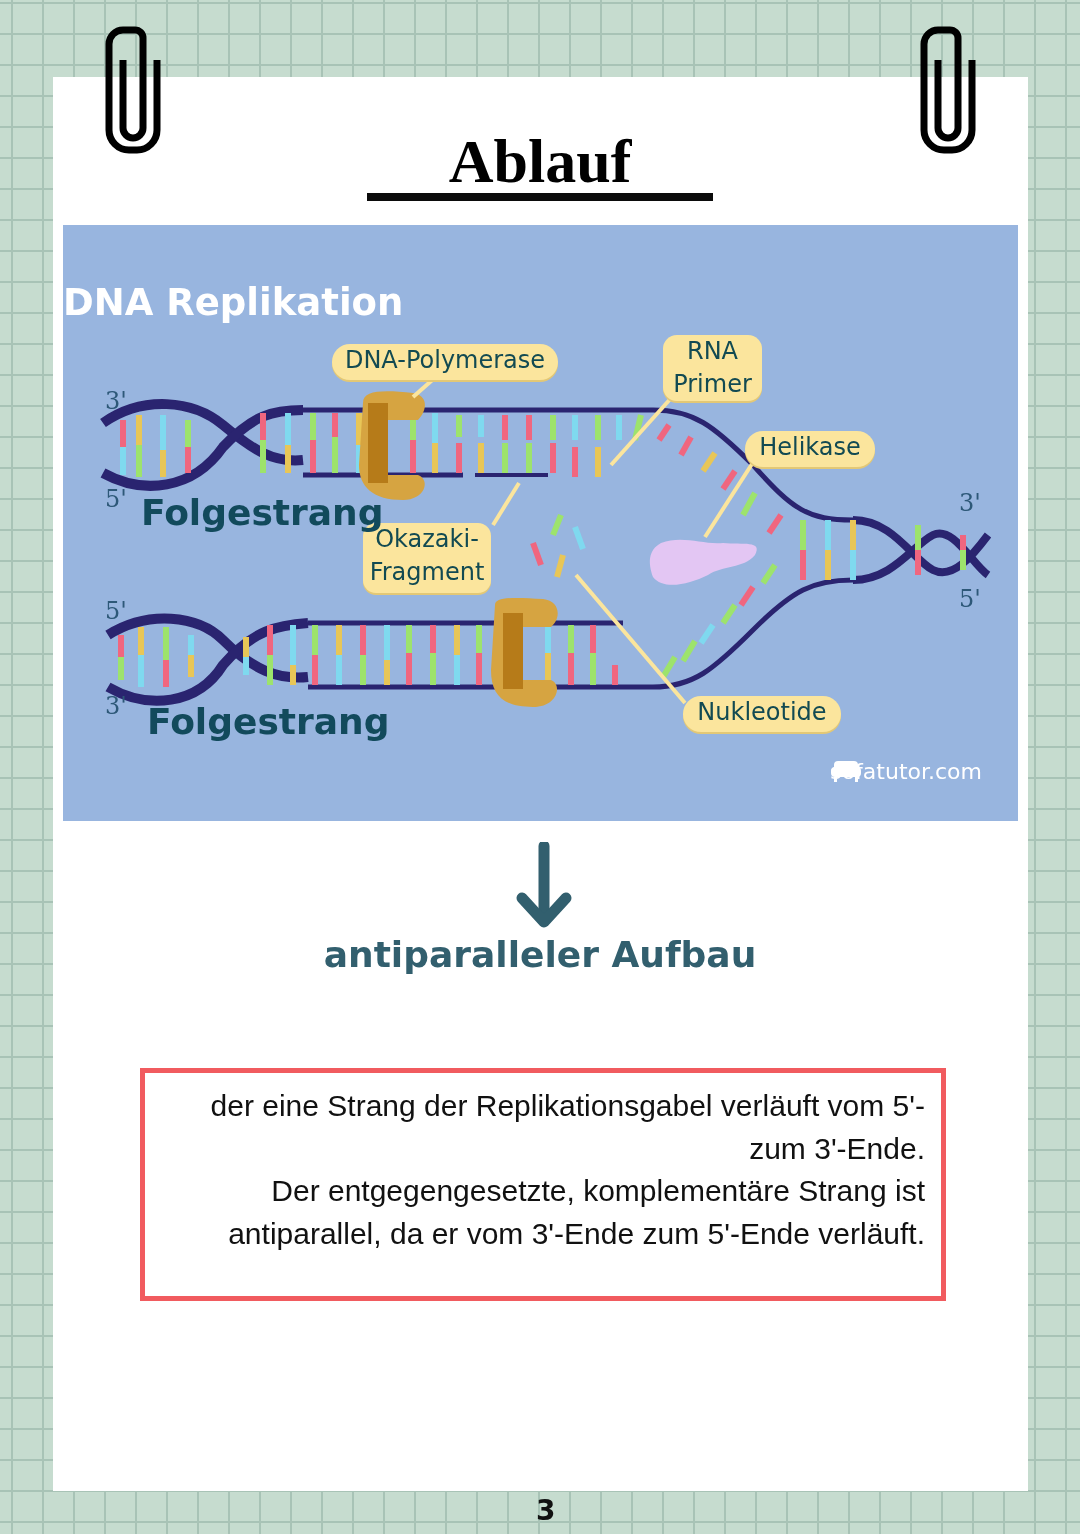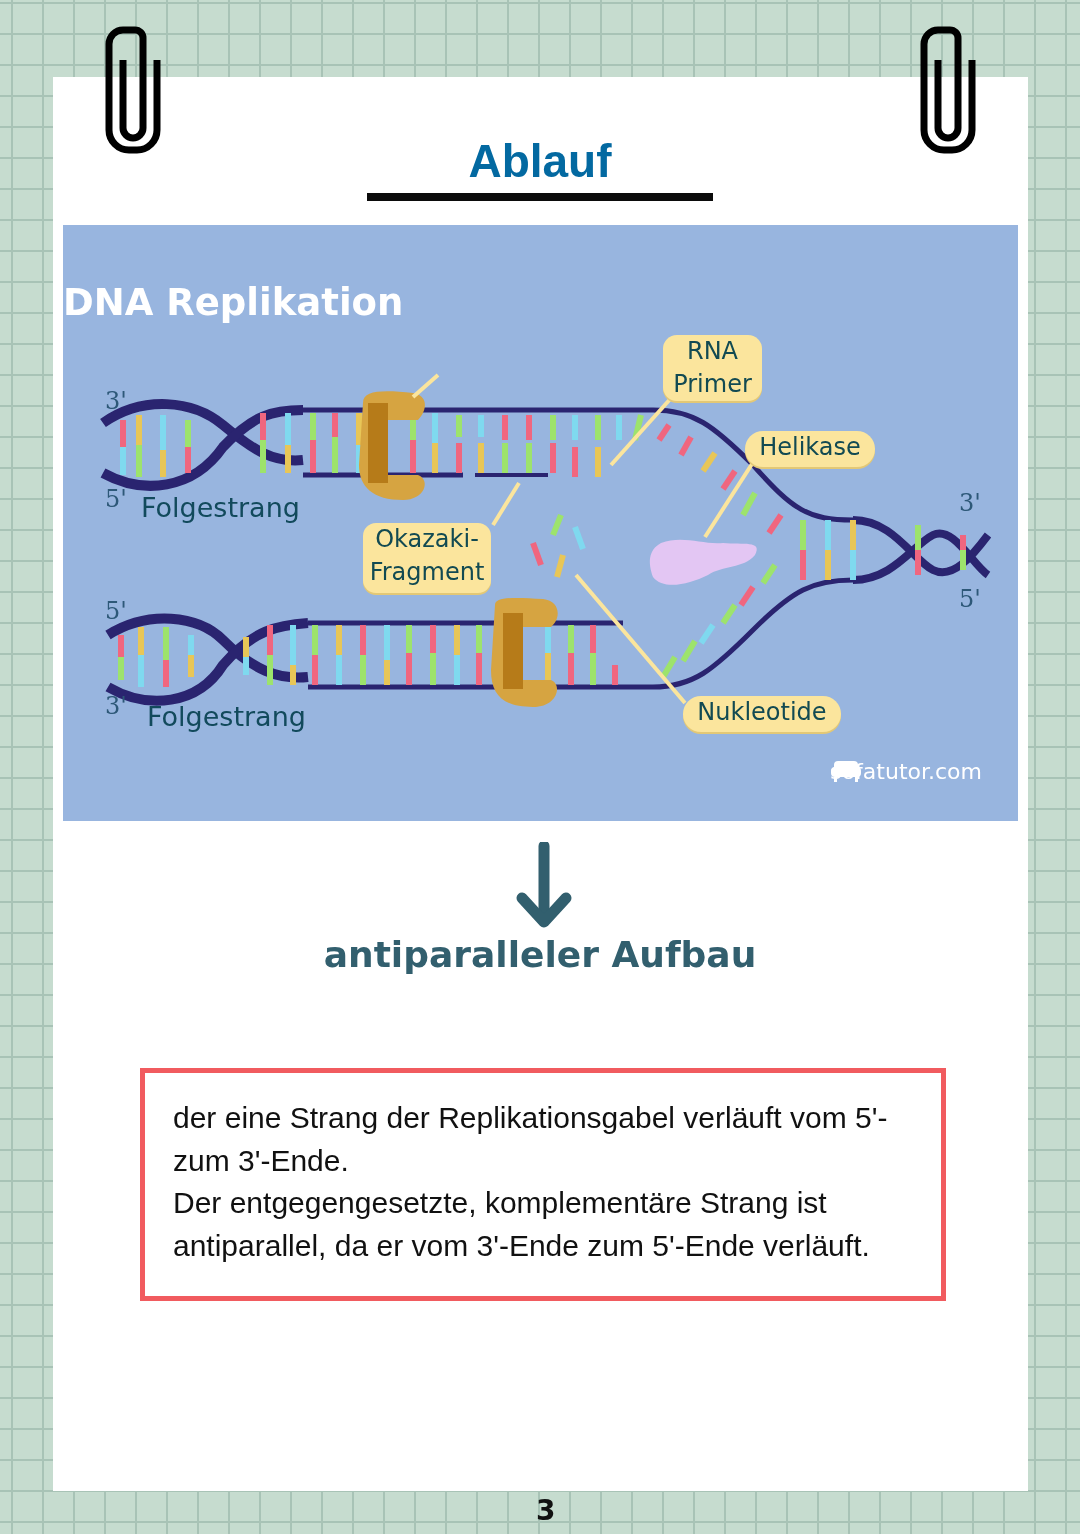--- a/index.html
+++ b/index.html
@@ -15,62 +15,62 @@
   }
   .paper {
     position:absolute; left:53px; top:77px; width:975px; height:1414px;
     background:#ffffff;
   }
   .clip { position:absolute; top:26px; width:66px; height:130px; z-index:3; }
   .clip-left { left:103px; }
   .clip-right { left:918px; }
   .title {
     position:absolute; left:367px; top:128px; width:346px; text-align:center;
-    font-family:Liberation Sans, sans-serif; font-weight:bold; font-size:46px;
-    color:#0369a1; letter-spacing:0px; line-height:66px;
+    font-family:Liberation Serif, serif; font-weight:bold; font-size:62px;
+    color:#000000; letter-spacing:0px; line-height:66px;
   }
   .title-underline {
     position:absolute; left:367px; top:193px; width:346px; height:8px; background:#0b0b0b;
   }
   .diagram {
     position:absolute; left:63px; top:225px; width:955px; height:596px;
     background:#98b5df;
   }
   .diagram svg { position:absolute; left:0; top:0; }
   .diag-title {
     position:absolute; left:0; width:1058px; top:56px; text-align:left;
     font-family:"DejaVu Sans", sans-serif; font-weight:bold; font-size:37px; color:#ffffff;
   }
   .callout {
     position:absolute; background:#fbe59d; border-radius:18px; color:#124a52;
     font-family:"DejaVu Sans", sans-serif; font-size:24px; text-align:center;
     box-shadow:0 2px 0 #e3c876; line-height:33px;
   }
   .strand-label {
-    position:absolute; font-family:"DejaVu Sans", sans-serif; font-weight:normal;
-    font-size:27px; color:#124a5c;
+    position:absolute; font-family:"DejaVu Sans", sans-serif; font-weight:bold;
+    font-size:36px; color:#124a5c;
   }
   .end-label {
     position:absolute; font-family:"DejaVu Serif", serif; font-size:24px; color:#2d5878;
   }
   .watermark {
     position:absolute; right:36px; top:534px; color:#ffffff; font-size:22px;
     font-family:"DejaVu Sans", sans-serif; display:flex; align-items:center; gap:4px;
   }
   .arrow-down { position:absolute; left:516px; top:842px; width:56px; height:88px; }
   .subtitle {
     position:absolute; left:0; width:1080px; top:934px; text-align:center;
     font-family:"DejaVu Sans", sans-serif; font-weight:bold; font-size:36px; color:#325f6e;
   }
   .textbox {
     position:absolute; left:140px; top:1068px; width:796px; height:223px;
     border:5px solid #f15b5f; background:#fff; box-sizing:content-box;
   }
   .textbox p {
-    margin:12px; padding:12px 16px 0 16px; text-align:left;
+    margin:0; padding:12px 16px 0 16px; text-align:right;
     font-family:"Liberation Sans", sans-serif; font-size:30px; line-height:42.5px; color:#111;
   }
   .page-number {
     position:absolute; left:536px; top:1494px; font-family:"DejaVu Sans", sans-serif;
     font-weight:bold; font-size:28px; color:#111;
   }
 </style>
 </head>
 <body>
 
@@ -243,20 +243,21 @@
       <line x1="375" y1="150" x2="350" y2="172"></line>
       <line x1="618" y1="162" x2="548" y2="240"></line>
       <line x1="698" y1="225" x2="642" y2="312"></line>
       <line x1="430" y1="300" x2="456" y2="258"></line>
       <line x1="622" y1="478" x2="513" y2="350"></line>
     </g>
   </svg>
 
   <div class="diag-title">DNA Replikation</div>
 
+  <div class="callout" style="left:269px;top:119px;width:226px;height:36px;">DNA-Polymerase</div>
   <div class="callout" style="left:600px;top:110px;width:99px;height:66px;border-radius:14px;">
     <div>RNA</div>
     <div>Primer</div>
   </div>
   <div class="callout" style="left:682px;top:188px;width:130px;height:36px;margin-top:18px;">Helikase</div>
   <div class="callout" style="left:300px;top:298px;width:128px;height:70px;border-radius:13px;">
     <div>Okazaki-</div>
     <div>Fragment</div>
   </div>
   <div class="callout" style="left:620px;top:471px;width:158px;height:36px;">Nukleotide</div>

